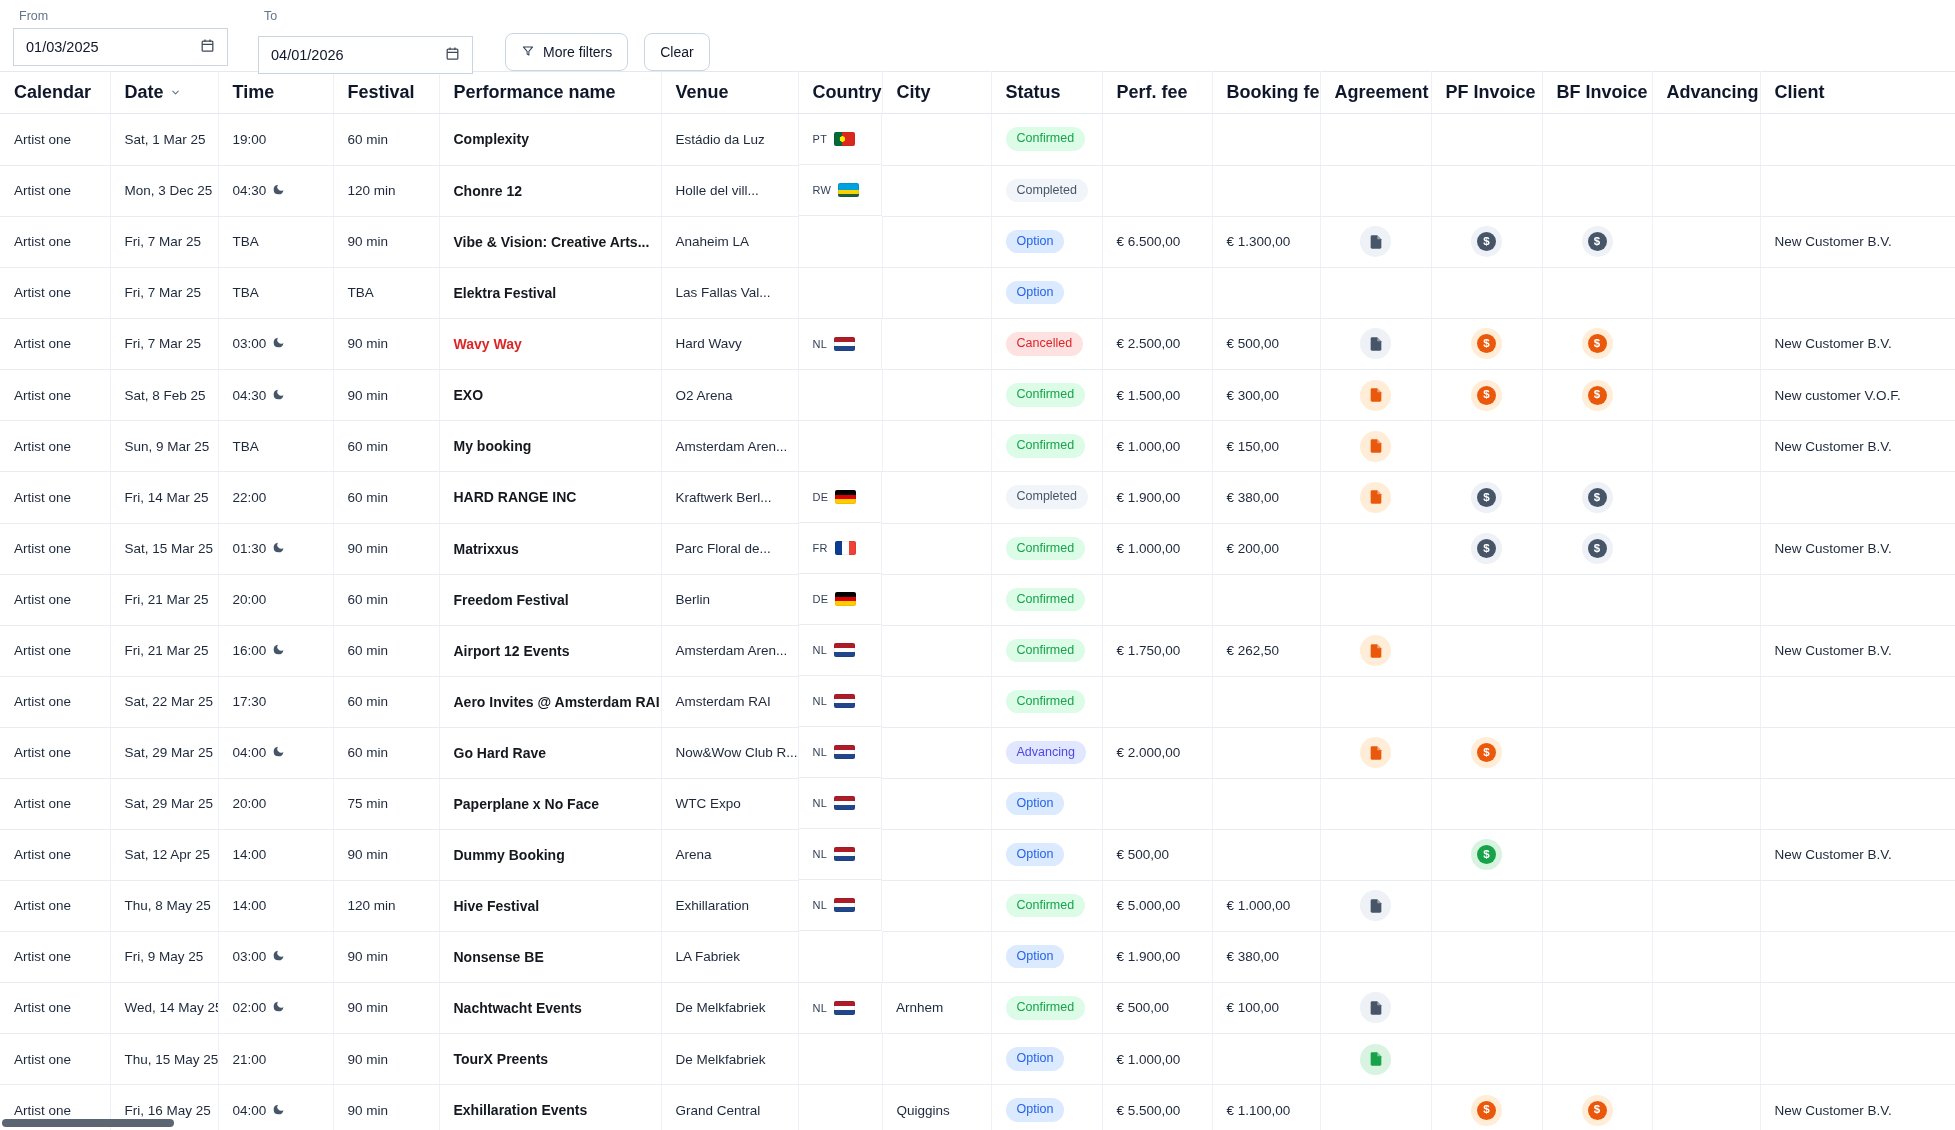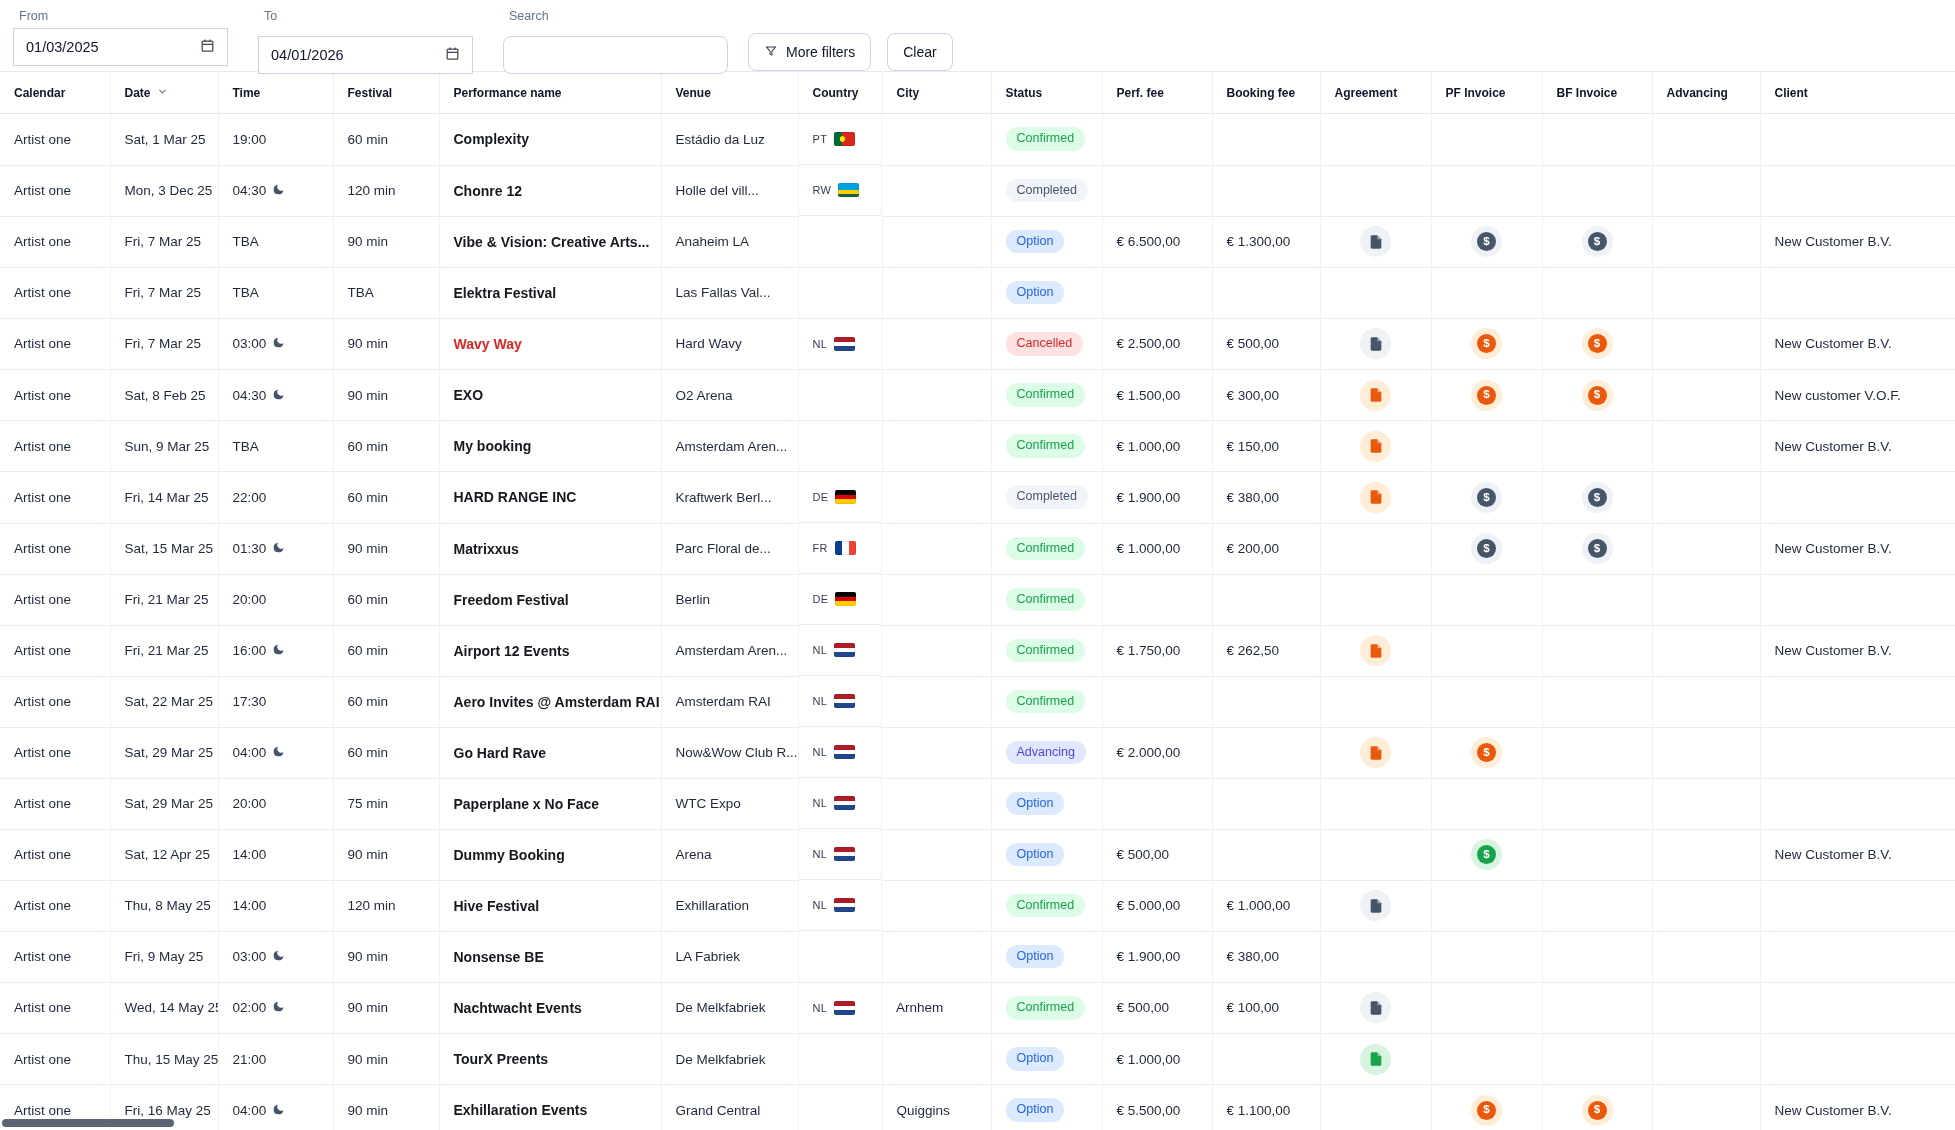--- a/index.html
+++ b/index.html
@@ -19,27 +19,27 @@
     font-size:14.5px; color:#0f172a;
   }
   .search-group { margin-left:32px; }
   .search-input { width:225px; height:38px; border:1px solid #cbd5e1; border-radius:8px;
     font-size:14.5px; color:#0f172a; padding:0 12px; outline:none; font-family:inherit; }
   .btn {
     height:38px; border:1px solid #cbd5e1; border-radius:8px; background:#fff; cursor:pointer;
     display:inline-flex; align-items:center; gap:8px; padding:0 15px; font-size:14px;
     color:#0f172a; font-family:inherit; margin-top:24px;
   }
-  .btn-more { margin-left:20px; }
+  .btn-more { margin-left:32px; }
   .btn-clear { margin-left:16px; }
   
   table { border-collapse:collapse; table-layout:fixed; width:1955px; }
   thead th {
     height:42px; border-top:1px solid #e5e9ef; border-bottom:1px solid #e5e9ef;
-    border-right:1px solid #eef1f5; font-size:12px; font-weight:600; color:#0f172a;
+    border-right:1px solid #eef1f5; font-size:18px; font-weight:600; color:#0f172a;
     text-align:left; padding:0 4px 0 14px; white-space:nowrap; overflow:hidden;
   }
   thead th:last-child, tbody td:last-child { border-right:none; }
   tbody td {
     height:51px; border-bottom:1px solid #e9edf2; border-right:1px solid #eef1f5;
     font-size:13.5px; color:#1e293b; padding:0 8px 0 14px;
     white-space:nowrap; overflow:hidden;
   }
   .perf { font-weight:700; font-size:14px; color:#14181f; }
   .perf.red { color:#dc2626; }
@@ -85,24 +85,20 @@
     <div class="input">
       <span>04/01/2026</span>
       <span>
         <svg width="15" height="15" viewBox="0 0 24 24" fill="none" stroke="#3f4956" stroke-width="2">
             <rect x="3.5" y="5" width="17" height="16" rx="1.5"></rect>
             <path d="M8 2.5v4M16 2.5v4M3.5 10h17"></path>
           </svg>
       </span>
     </div>
   </div>
-  <div class="fgroup search-group">
-    <span class="flabel">Search</span>
-    <input class="search-input" value="" style="">
-  </div>
   <button class="btn btn-more">
     <span>
       <svg width="14" height="14" viewBox="0 0 24 24" fill="none" stroke="#334155" stroke-width="1.8" stroke-linejoin="round">
           <path d="M4 5h16l-6.5 7.5V19l-3-1.7v-4.8L4 5z"></path>
         </svg>
     </span>
     <span>More filters</span>
   </button>
   <button class="btn btn-clear">
     <span>Clear</span>

